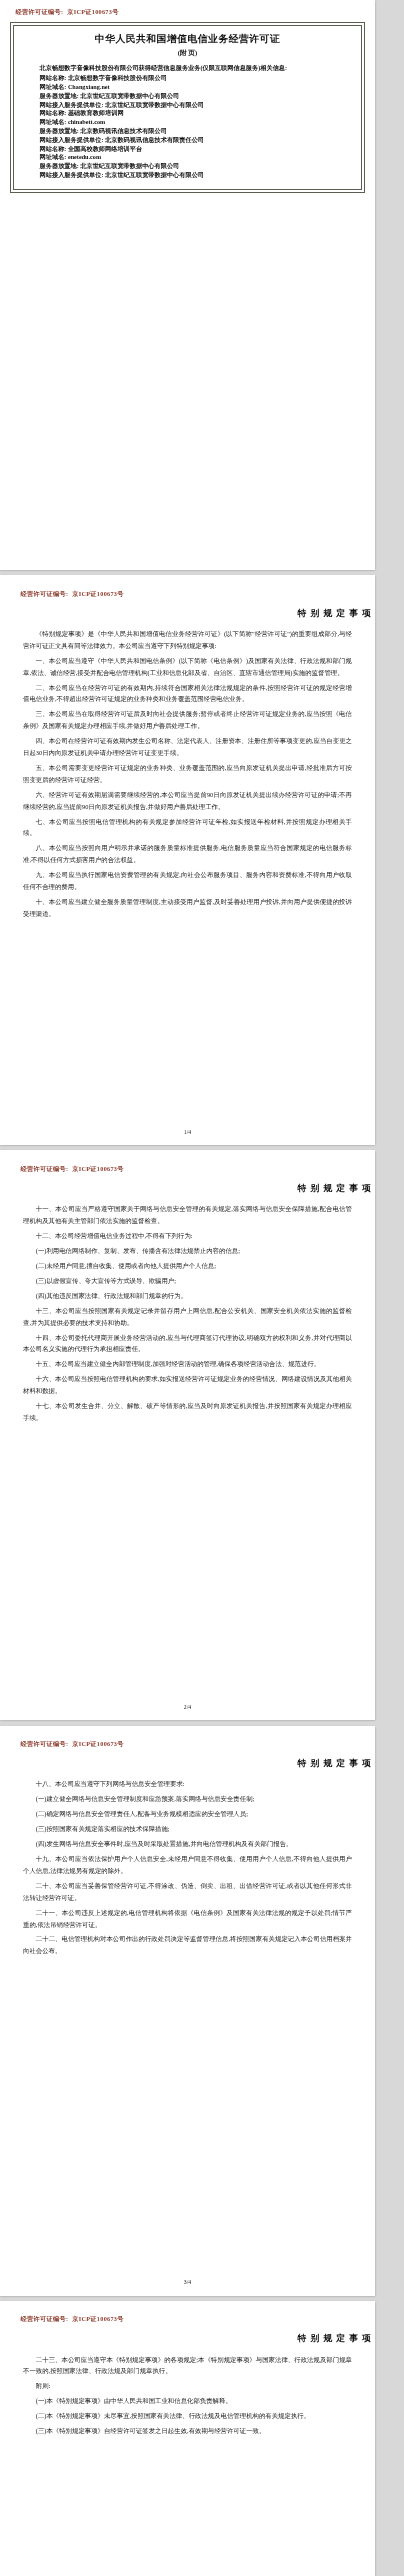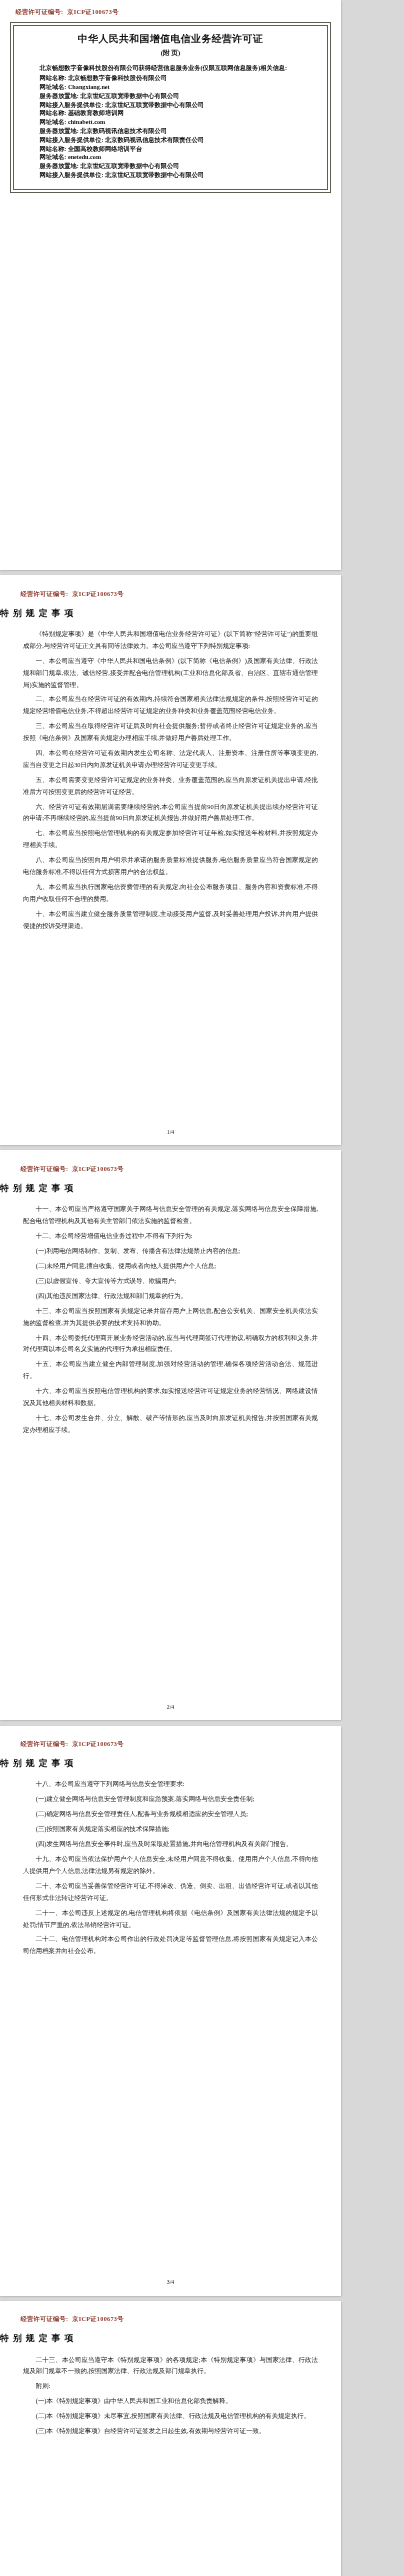--- a/index.html
+++ b/index.html
@@ -1,35 +1,35 @@
 <!DOCTYPE html>
 <html style="font-size:8.2px"><head>
 <meta charset="utf-8">
 <title>增值电信业务经营许可证</title>
 <style>
   html,body{margin:0;padding:0;}
   body{background:#d8d8d8;width:405px;font-family:"Liberation Serif", serif;}
   .stack{width:405px;}
-  .page{position:relative;width:341px;height:570px;background:#ffffff;box-sizing:border-box;overflow:hidden;box-shadow:0 0.5px 2.1px rgba(0,0,0,0.30);}
+  .page{position:relative;width:375px;height:570px;background:#ffffff;box-sizing:border-box;overflow:hidden;box-shadow:0 0.5px 2.1px rgba(0,0,0,0.30);}
   .page + .page{margin-top:5.2px;}
 
   .lic-header{font-size:6.2px;font-weight:bold;color:#8e3b2d;padding:8.2px 0 0 15.5px;letter-spacing:0.3px;}
   .lic-header span + span{margin-left:2.1px;}
   .sp-page .lic-header{padding:14.4px 0 0 20.6px;}
 
   .cert-frame{margin:5.2px 10.3px 0 10.3px;border:1px solid #59604f;padding:1.5px;}
   .cert-frame-inner{border:0.5px solid #59604f;padding:7.2px 13.4px 9.3px 13.4px;}
   .cert-title{text-align:center;font-size:9.8px;font-weight:bold;letter-spacing:0.5px;color:#101010;}
   .cert-subtitle{text-align:center;font-size:6.7px;font-weight:bold;margin-top:3.1px;color:#101010;}
   .cert-body{margin-top:6.2px;font-size:6.2px;font-weight:bold;color:#101010;line-height:8.8px;}
   .cert-intro{text-indent:2em;margin:0 0 1px 0;}
   .cert-row{padding-left:2em;}
   .cert-row .fv{margin-left:1.5px;}
 
-  .sp-title{text-align:left;font-size:8.8px;font-weight:bold;letter-spacing:4.1px;margin-top:9.3px;color:#101010;}
+  .sp-title{text-align:right;font-size:8.8px;font-weight:bold;letter-spacing:4.1px;margin-top:9.3px;color:#101010;}
   .sp-body{padding:8.2px 23px 0 23px;font-size:6.4px;line-height:1.85;color:#161616;text-align:justify;}
   .sp-body p{margin:0 0 3.1px 0;text-indent:2em;}
   .page-num{position:absolute;left:0;right:0;bottom:10.3px;text-align:center;font-size:5.7px;color:#222222;}
 </style>
 </head>
 <body>
 
 <div class="stack">
 
   <section class="page">

